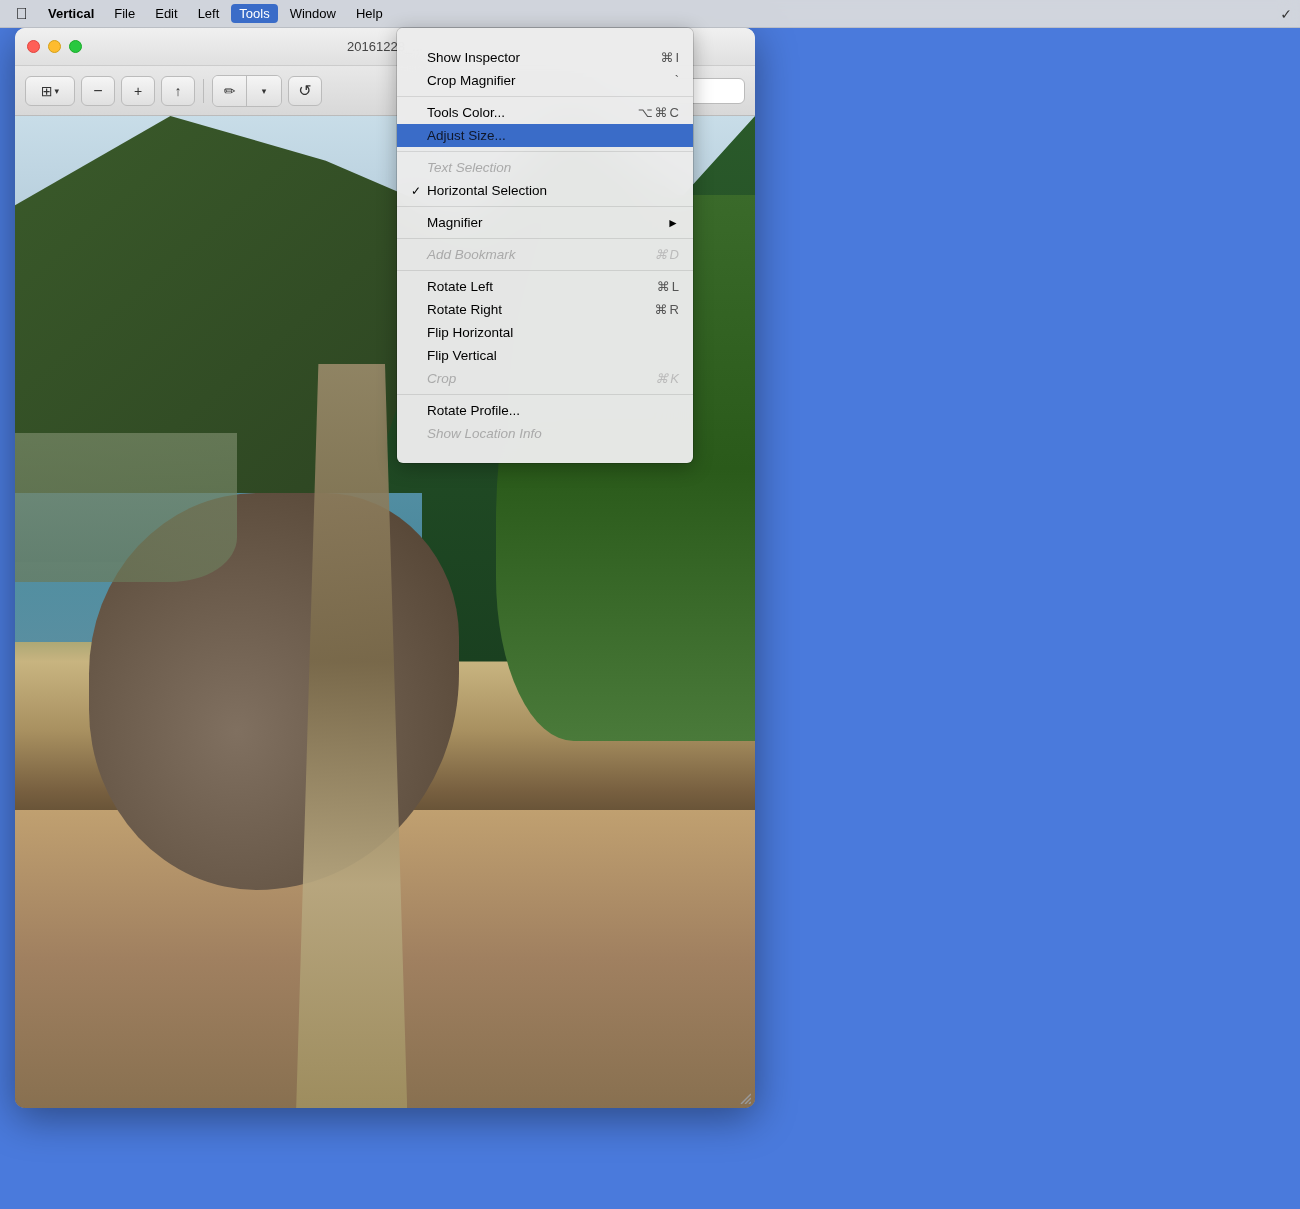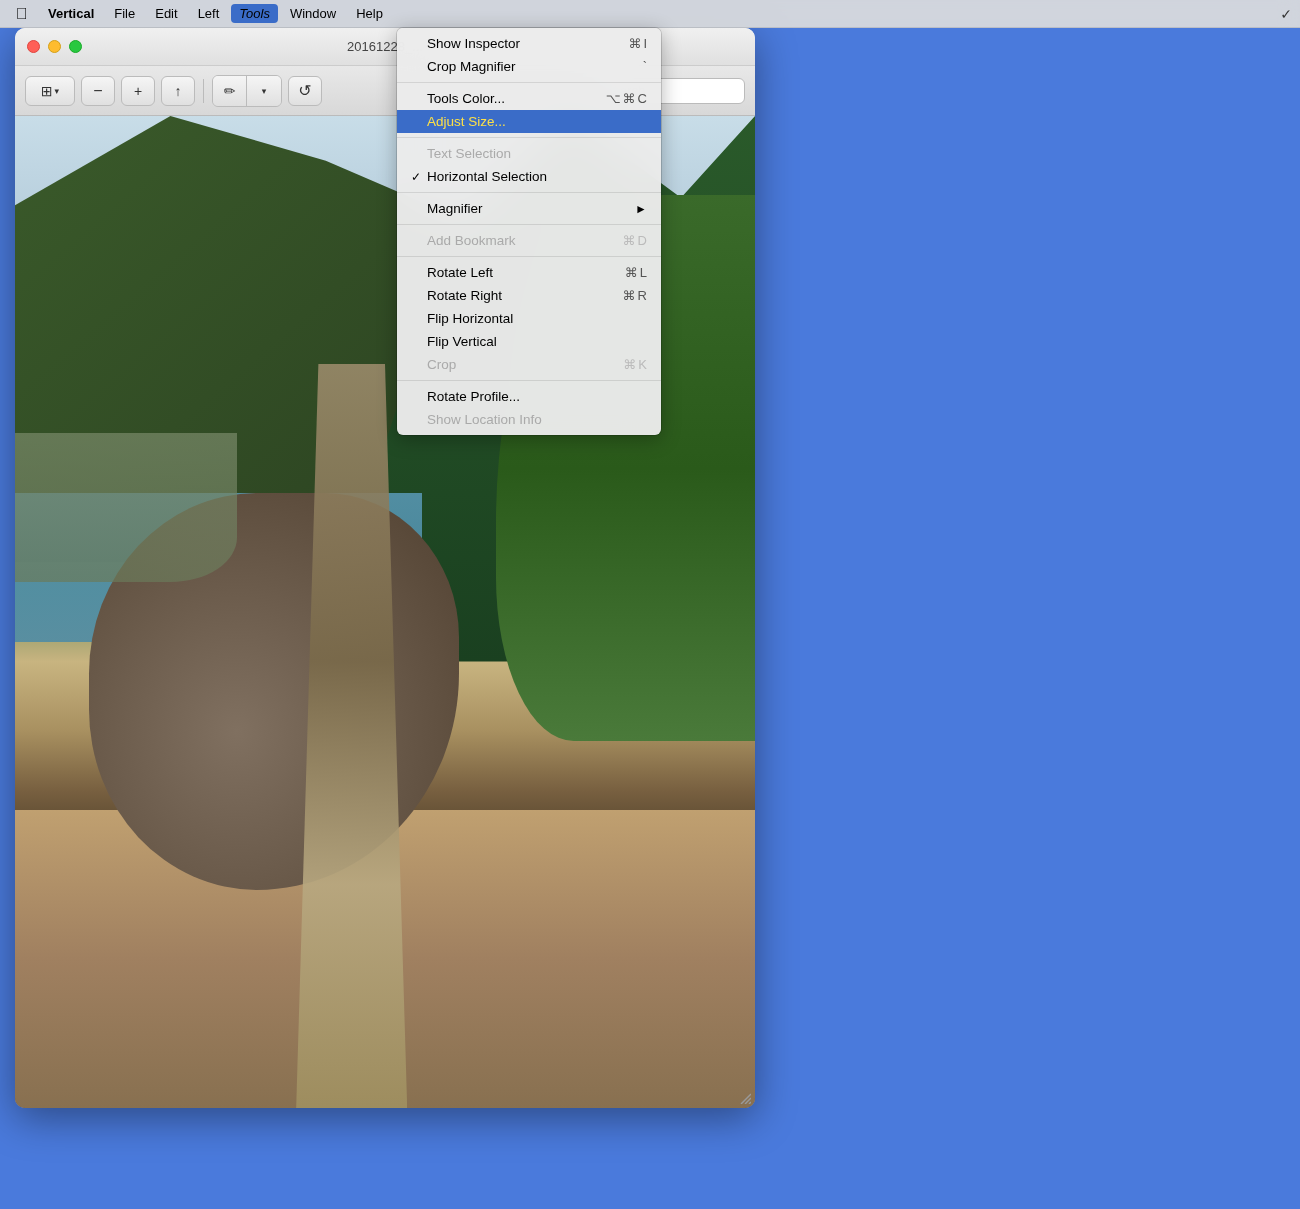--- a/index.html
+++ b/index.html
@@ -46,22 +46,21 @@
     }
     .menubar-item.apple {
       font-size: 16px;
       font-weight: 500;
     }
     .menubar-item.app-name {
       font-weight: 600;
     }
     .menubar-item.active {
       background: #3a6cc8;
-      color: #000000;
-      font-style: italic;
+      color: #ffffff;
     }
     .menubar-right {
       margin-left: auto;
       display: flex;
       align-items: center;
       gap: 8px;
     }
     .checkmark-icon {
       font-size: 14px;
       color: #333;
@@ -232,46 +231,47 @@
       right: 0;
       height: 15%;
       background: linear-gradient(to bottom, #c8dde8, #b0c8d8);
     }
 
     
     .dropdown-menu {
       position: absolute;
       top: 28px; 
       left: 397px;
-      width: 264px;
+      width: 296px;
       background: rgba(235, 235, 235, 0.97);
       border-radius: 6px;
       box-shadow: 0 4px 20px rgba(0,0,0,0.3), 0 0 0 1px rgba(0,0,0,0.15);
       z-index: 200;
-      padding: 4px 0;
+      padding: 18px 0;
       backdrop-filter: blur(20px);
     }
 
     .menu-item {
       display: flex;
       align-items: center;
       padding: 4px 14px;
       font-size: 13.5px;
       color: #000;
       cursor: pointer;
       position: relative;
       min-height: 22px;
     }
     .menu-item.highlighted {
       background: #3a6cc8;
-      color: #fde047;
+      color: #0f172a;
     }
     .menu-item.disabled {
       color: #aaa;
       cursor: default;
+      font-style: italic;
     }
     .menu-item .shortcut {
       margin-left: auto;
       font-size: 13px;
       color: #555;
       display: flex;
       align-items: center;
       gap: 2px;
     }
     .menu-item.disabled .shortcut {

